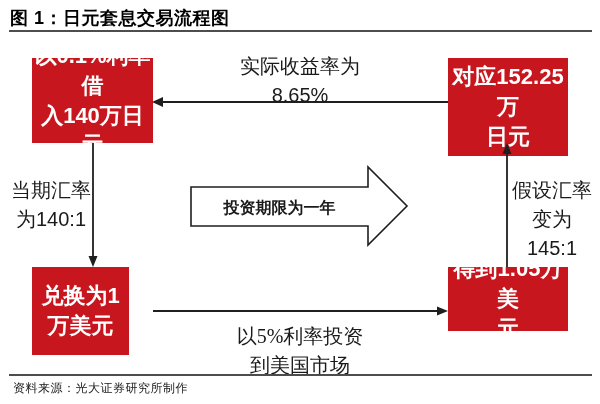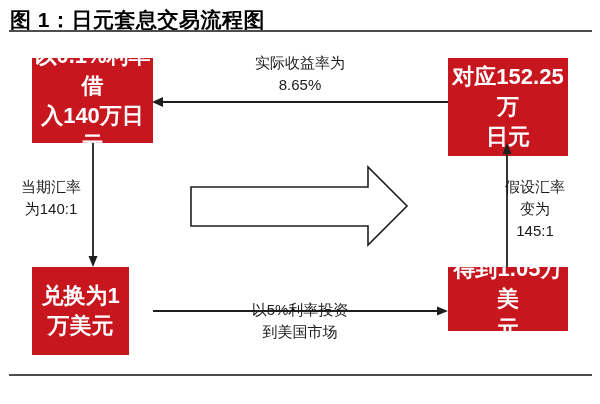--- a/index.html
+++ b/index.html
@@ -5,21 +5,21 @@
   :root{
     --box:#C7161D; --box-text:#FFFFFF; --line:#1F1F1F; --rule:#4D4D4D; --text:#1A1A1A;
   }
   html,body{margin:0;padding:0;background:#ffffff;}
   .page{
     position:relative; width:600px; height:404px; background:#ffffff;
     font-family:"Liberation Sans","DejaVu Sans",sans-serif; color:var(--text);
     overflow:hidden;
   }
   .title{
-    position:absolute; left:10px; top:6px; font-size:21px; font-weight:bold; color:#000;
+    position:absolute; left:10px; top:6px; font-size:18px; font-weight:bold; color:#000;
     letter-spacing:.5px; white-space:pre-line;
   }
   .rule{position:absolute; left:9px; width:583px; border-top:2px solid var(--rule); height:0;}
   .title-rule{top:30px;}
   .footer-rule{top:374px;}
   .source{
     position:absolute; left:13px; top:380px; font-size:12px; color:var(--text);
     letter-spacing:.5px;
   }
   .box{
@@ -29,27 +29,27 @@
   }
   .box.tl{left:32px; top:58px;  width:121px; height:85px;}
   .box.tr{left:448px;top:58px;  width:120px; height:98px;}
   .box.bl{left:32px; top:267px; width:97px; height:88px;}
   .box.br{left:448px;top:267px; width:120px; height:64px;}
   svg.arrows{position:absolute; left:0; top:0; width:600px; height:404px; color:var(--line);}
   svg.arrows line{stroke:currentColor; stroke-width:1.8;}
   svg.arrows polygon.head{fill:currentColor; stroke:none;}
   svg.arrows polygon.block{fill:#ffffff; stroke:currentColor; stroke-width:1.6;}
   .label{
-    position:absolute; font-size:15px; line-height:1.45; text-align:center;
+    position:absolute; font-size:20px; line-height:1.45; text-align:center;
     color:var(--text); white-space:pre-line;
   }
   .label.top{left:210px; top:52px; width:180px;}
   .label.left{left:8px; top:176px; width:86px;text-align:center;}
-  .label.right{left:493px; top:176px; width:84px;}
-  .label.bottom{left:210px; top:299px; width:180px;}
+  .label.right{left:510px; top:176px; width:84px;}
+  .label.bottom{left:210px; top:322px; width:180px;font-family:Liberation Serif, serif;}
   .label.center{left:191px; top:196px; width:177px; font-weight:bold; font-size:16px;}
 </style>
 </head>
 <body>
 
 <div class="page">
 
   <div class="title">图 1：日元套息交易流程图</div>
   <div class="rule title-rule"></div>
 
@@ -78,21 +78,23 @@
       <line x1="153" y1="311" x2="438" y2="311"></line>
       <polygon class="head" points="448,311 437,306.5 437,315.5"></polygon>
     </g>
     <polygon class="block" points="191,187 368,187 368,167 407,206 368,245 368,226 191,226"></polygon>
   </svg>
 
   <div class="label top">实际收益率为
 8.65%</div>
   <div class="label left">当期汇率
 为140:1</div>
+  <div class="label center">投资期限为一年</div>
   <div class="label right">假设汇率
 变为
 145:1</div>
   <div class="label bottom">以5%利率投资
 到美国市场</div>
 
   <div class="rule footer-rule"></div>
+  <div class="source">资料来源：光大证券研究所制作</div>
 
 </div>
 
 </body></html>

